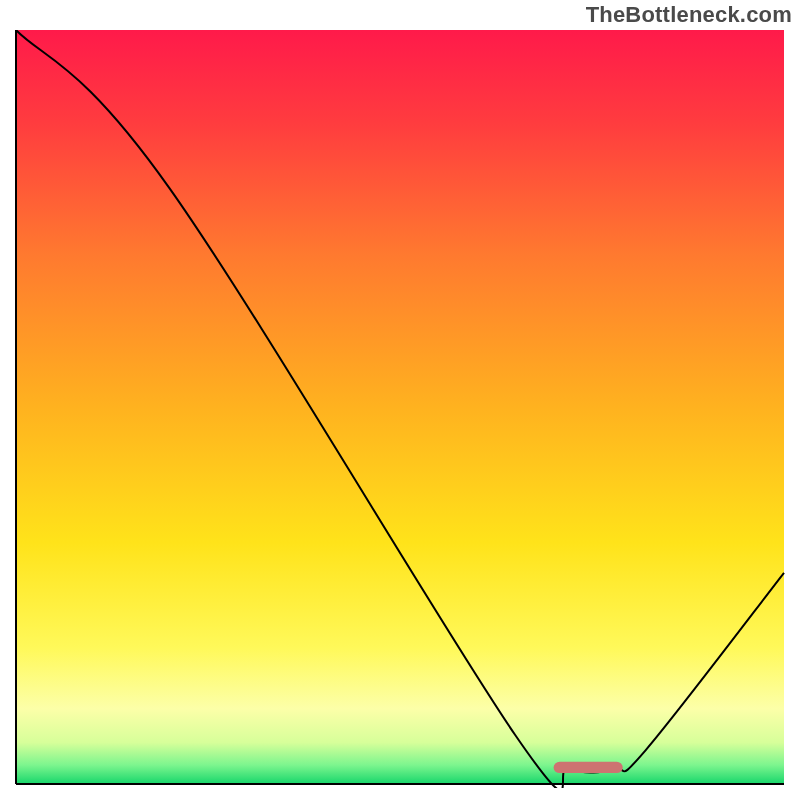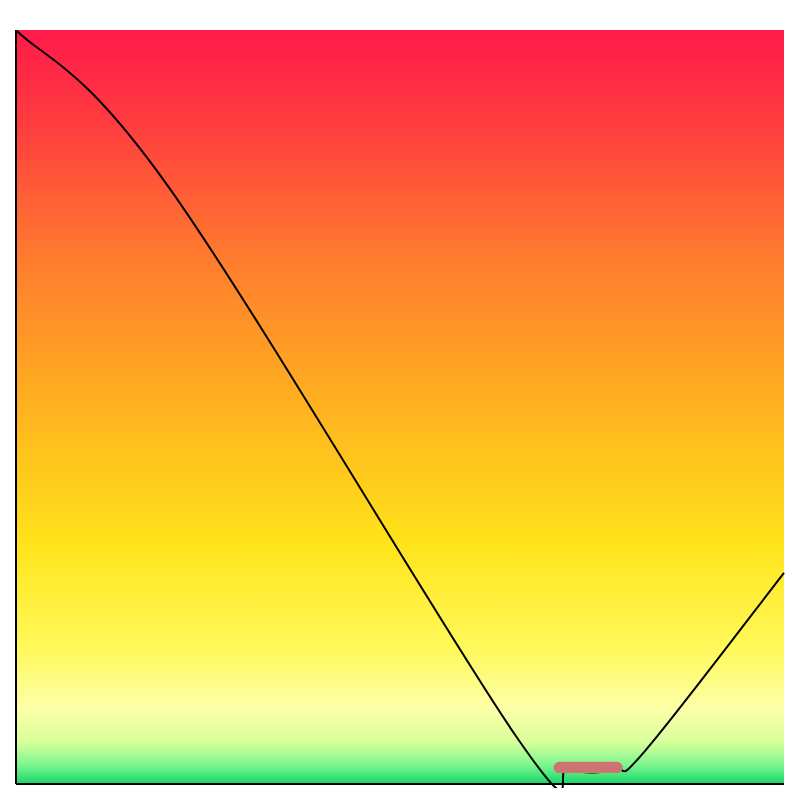--- a/index.html
+++ b/index.html
@@ -37,20 +37,21 @@
   .plot-area svg {
     width: 100%;
     height: 100%;
     display: block;
   }
 </style>
 </head>
 <body>
 
 <div class="container">
+  <div class="watermark">TheBottleneck.com</div>
 
   <div class="plot-area">
     <svg viewBox="0 0 772 758" preserveAspectRatio="none">
       <defs>
         <linearGradient id="bg-grad" x1="0" y1="0" x2="0" y2="1">
             <stop offset="0.00%" stop-color="#ff1a4a"></stop>
             <stop offset="12.00%" stop-color="#ff3b3f"></stop>
             <stop offset="30.00%" stop-color="#ff7a2f"></stop>
             <stop offset="50.00%" stop-color="#ffb21f"></stop>
             <stop offset="68.00%" stop-color="#ffe31a"></stop>

